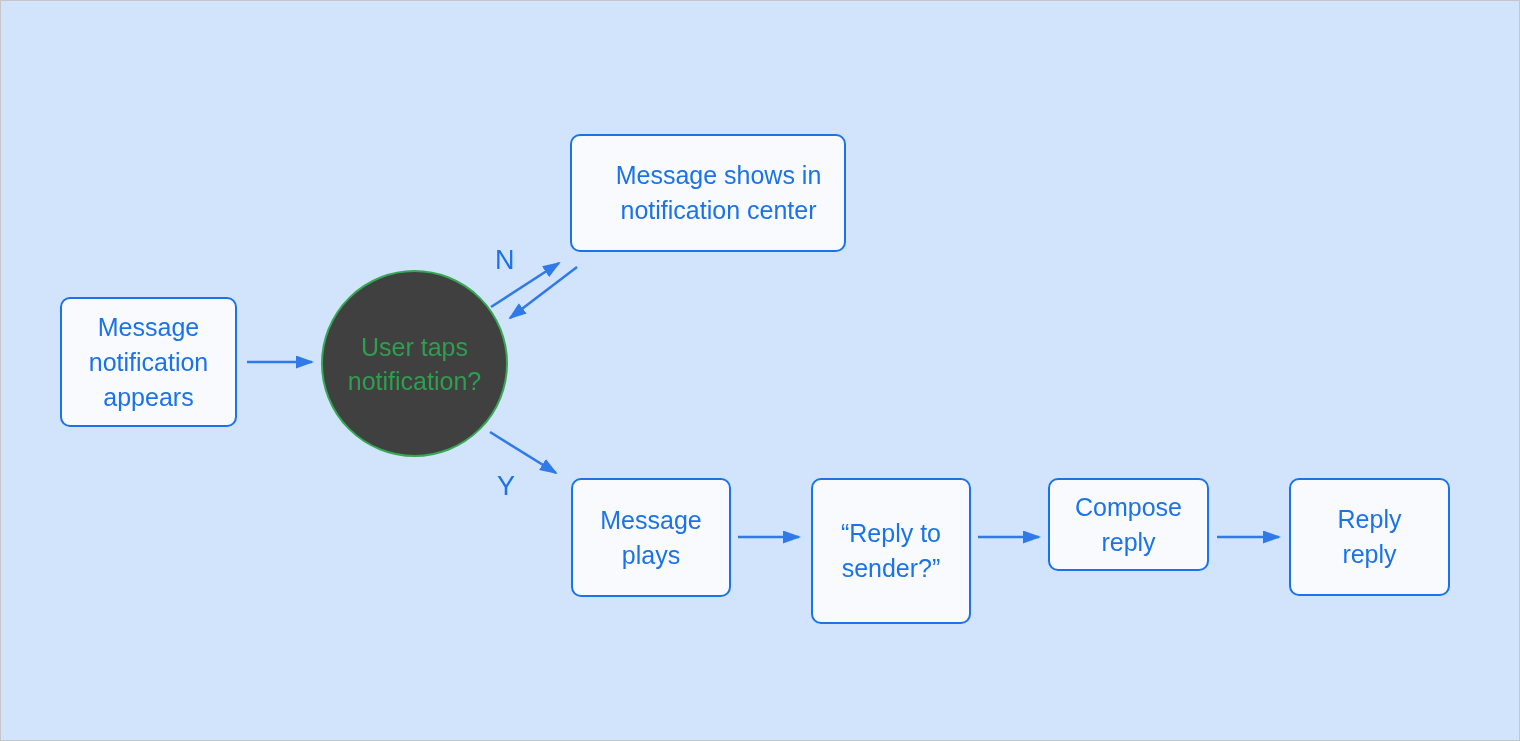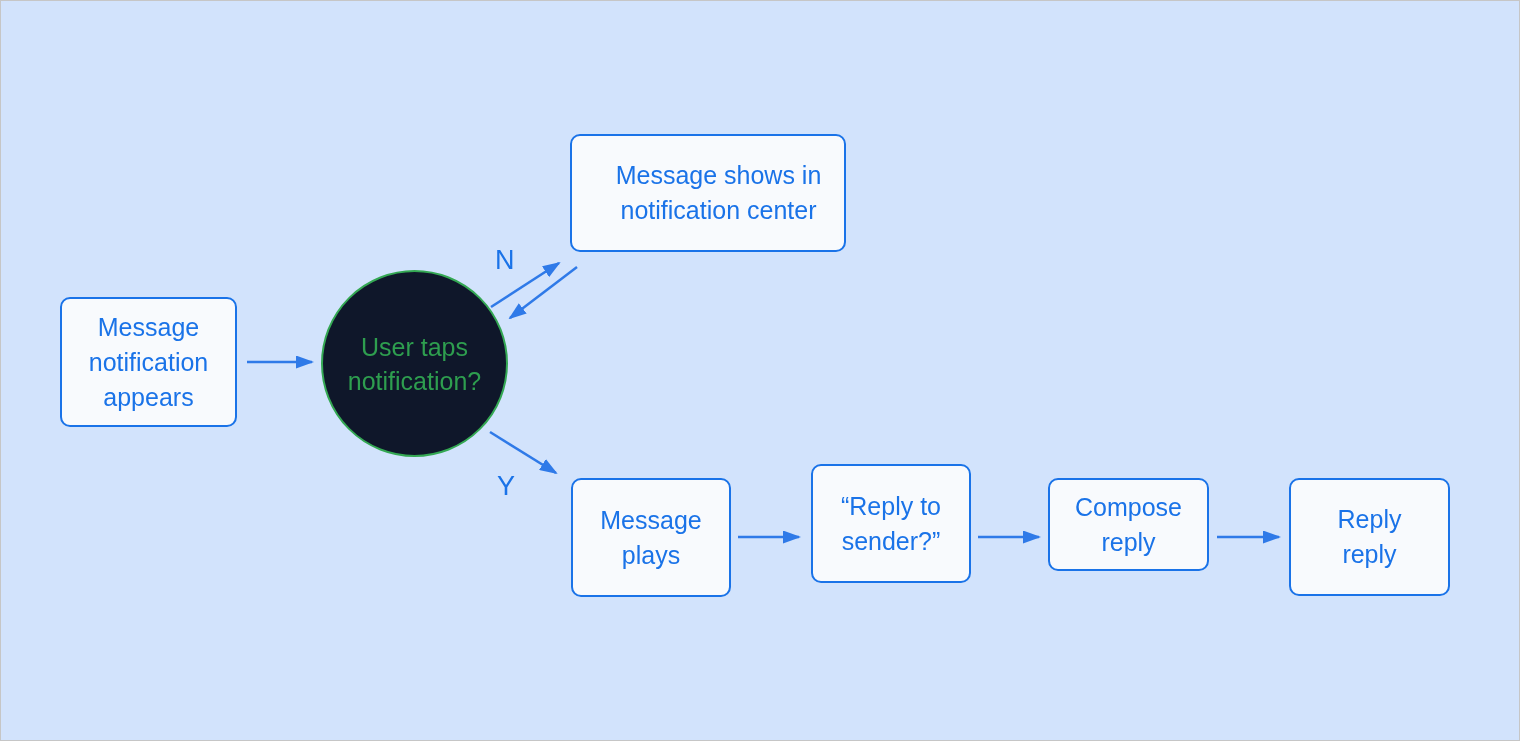--- a/index.html
+++ b/index.html
@@ -38,37 +38,37 @@
     display: flex;
     align-items: center;
     justify-content: center;
     text-align: center;
     color: #1a73e8;
     font-size: 25px;
     line-height: 35px;
     white-space: pre-line;
   }
   .node.decision {
-    background: #0f172a;
+    background: #404040;
     border: 2.5px solid #34a853;
     border-radius: 50%;
     color: #2e9e4f;
     line-height: 34px;
   }
   .branch-label {
     position: absolute;
     color: #1a73e8;
     font-size: 27px;
     line-height: 30px;
   }
   #node-start   { left: 60px;   top: 297px; width: 177px; height: 130px; }
   #node-decision{ left: 321px;  top: 270px; width: 187px; height: 187px; }
   #node-notif   { left: 570px;  top: 134px; width: 276px; height: 118px; padding-left: 21px; }
   #node-plays   { left: 571px;  top: 478px; width: 160px; height: 119px; }
-  #node-reply   { left: 811px;  top: 464px; width: 160px; height: 119px; }
+  #node-reply   { left: 811px;  top: 478px; width: 160px; height: 146px; }
   #node-compose { left: 1048px; top: 478px; width: 161px; height: 93px; }
   #node-send    { left: 1289px; top: 478px; width: 161px; height: 118px; }
   #label-n { left: 495px; top: 245px; }
   #label-y { left: 497px; top: 471px; }
 </style>
 </head>
 <body>
 
 <div id="canvas">
 

